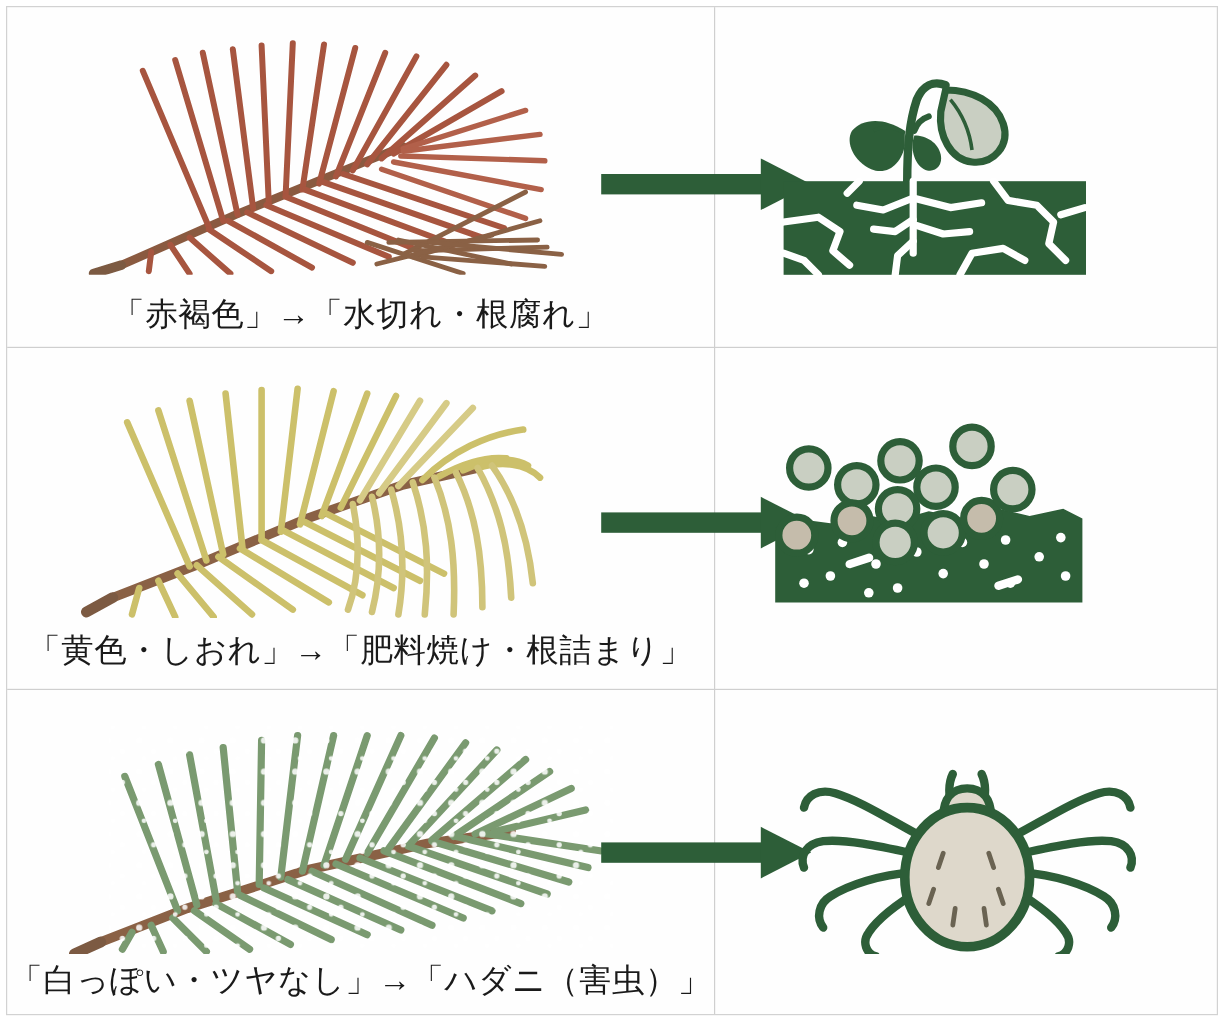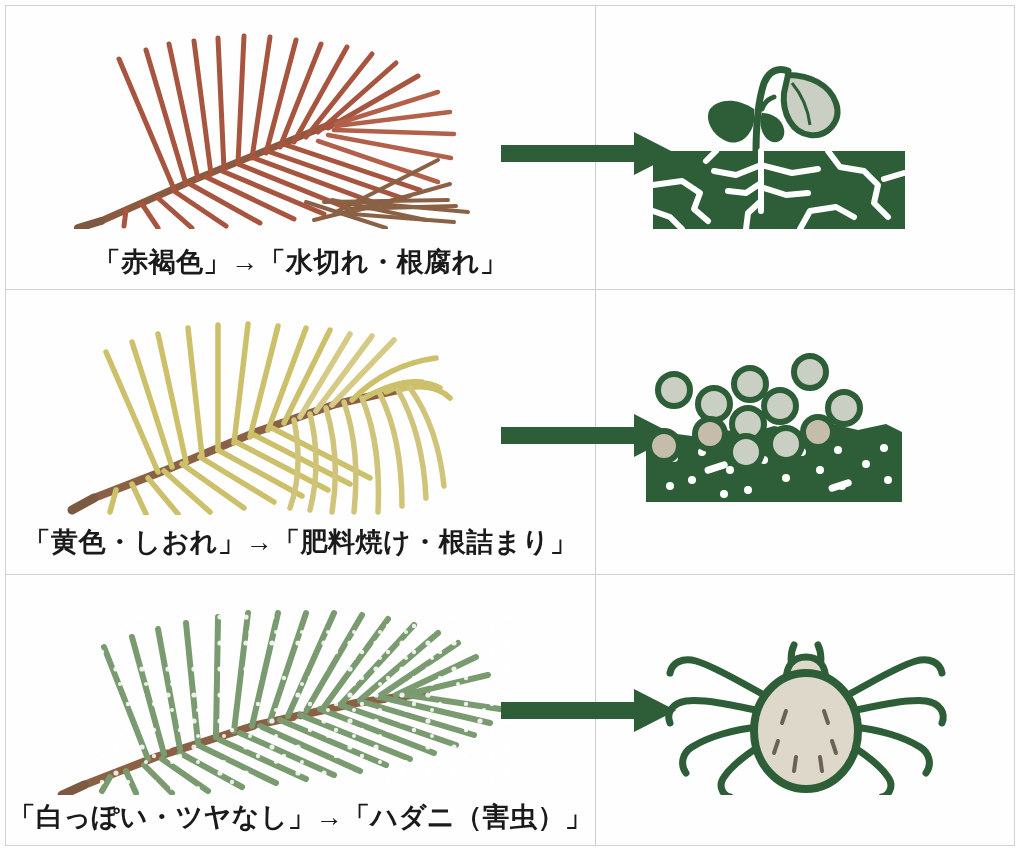--- a/index.html
+++ b/index.html
@@ -11,21 +11,20 @@
     width: 1024px;
     height: 857px;
     font-family: "Liberation Sans", "DejaVu Sans", sans-serif;
     overflow: hidden;
   }
   #page {
     position: relative;
     width: 1024px;
     height: 857px;
     background: #ffffff;
-    font-weight: bold;
   }
   .table-frame {
     position: absolute;
     left: 5px;
     top: 5px;
     width: 1010px;
     height: 841px;
     border: 1px solid #d2d2d2;
     box-sizing: border-box;
     background: #fefefe;

